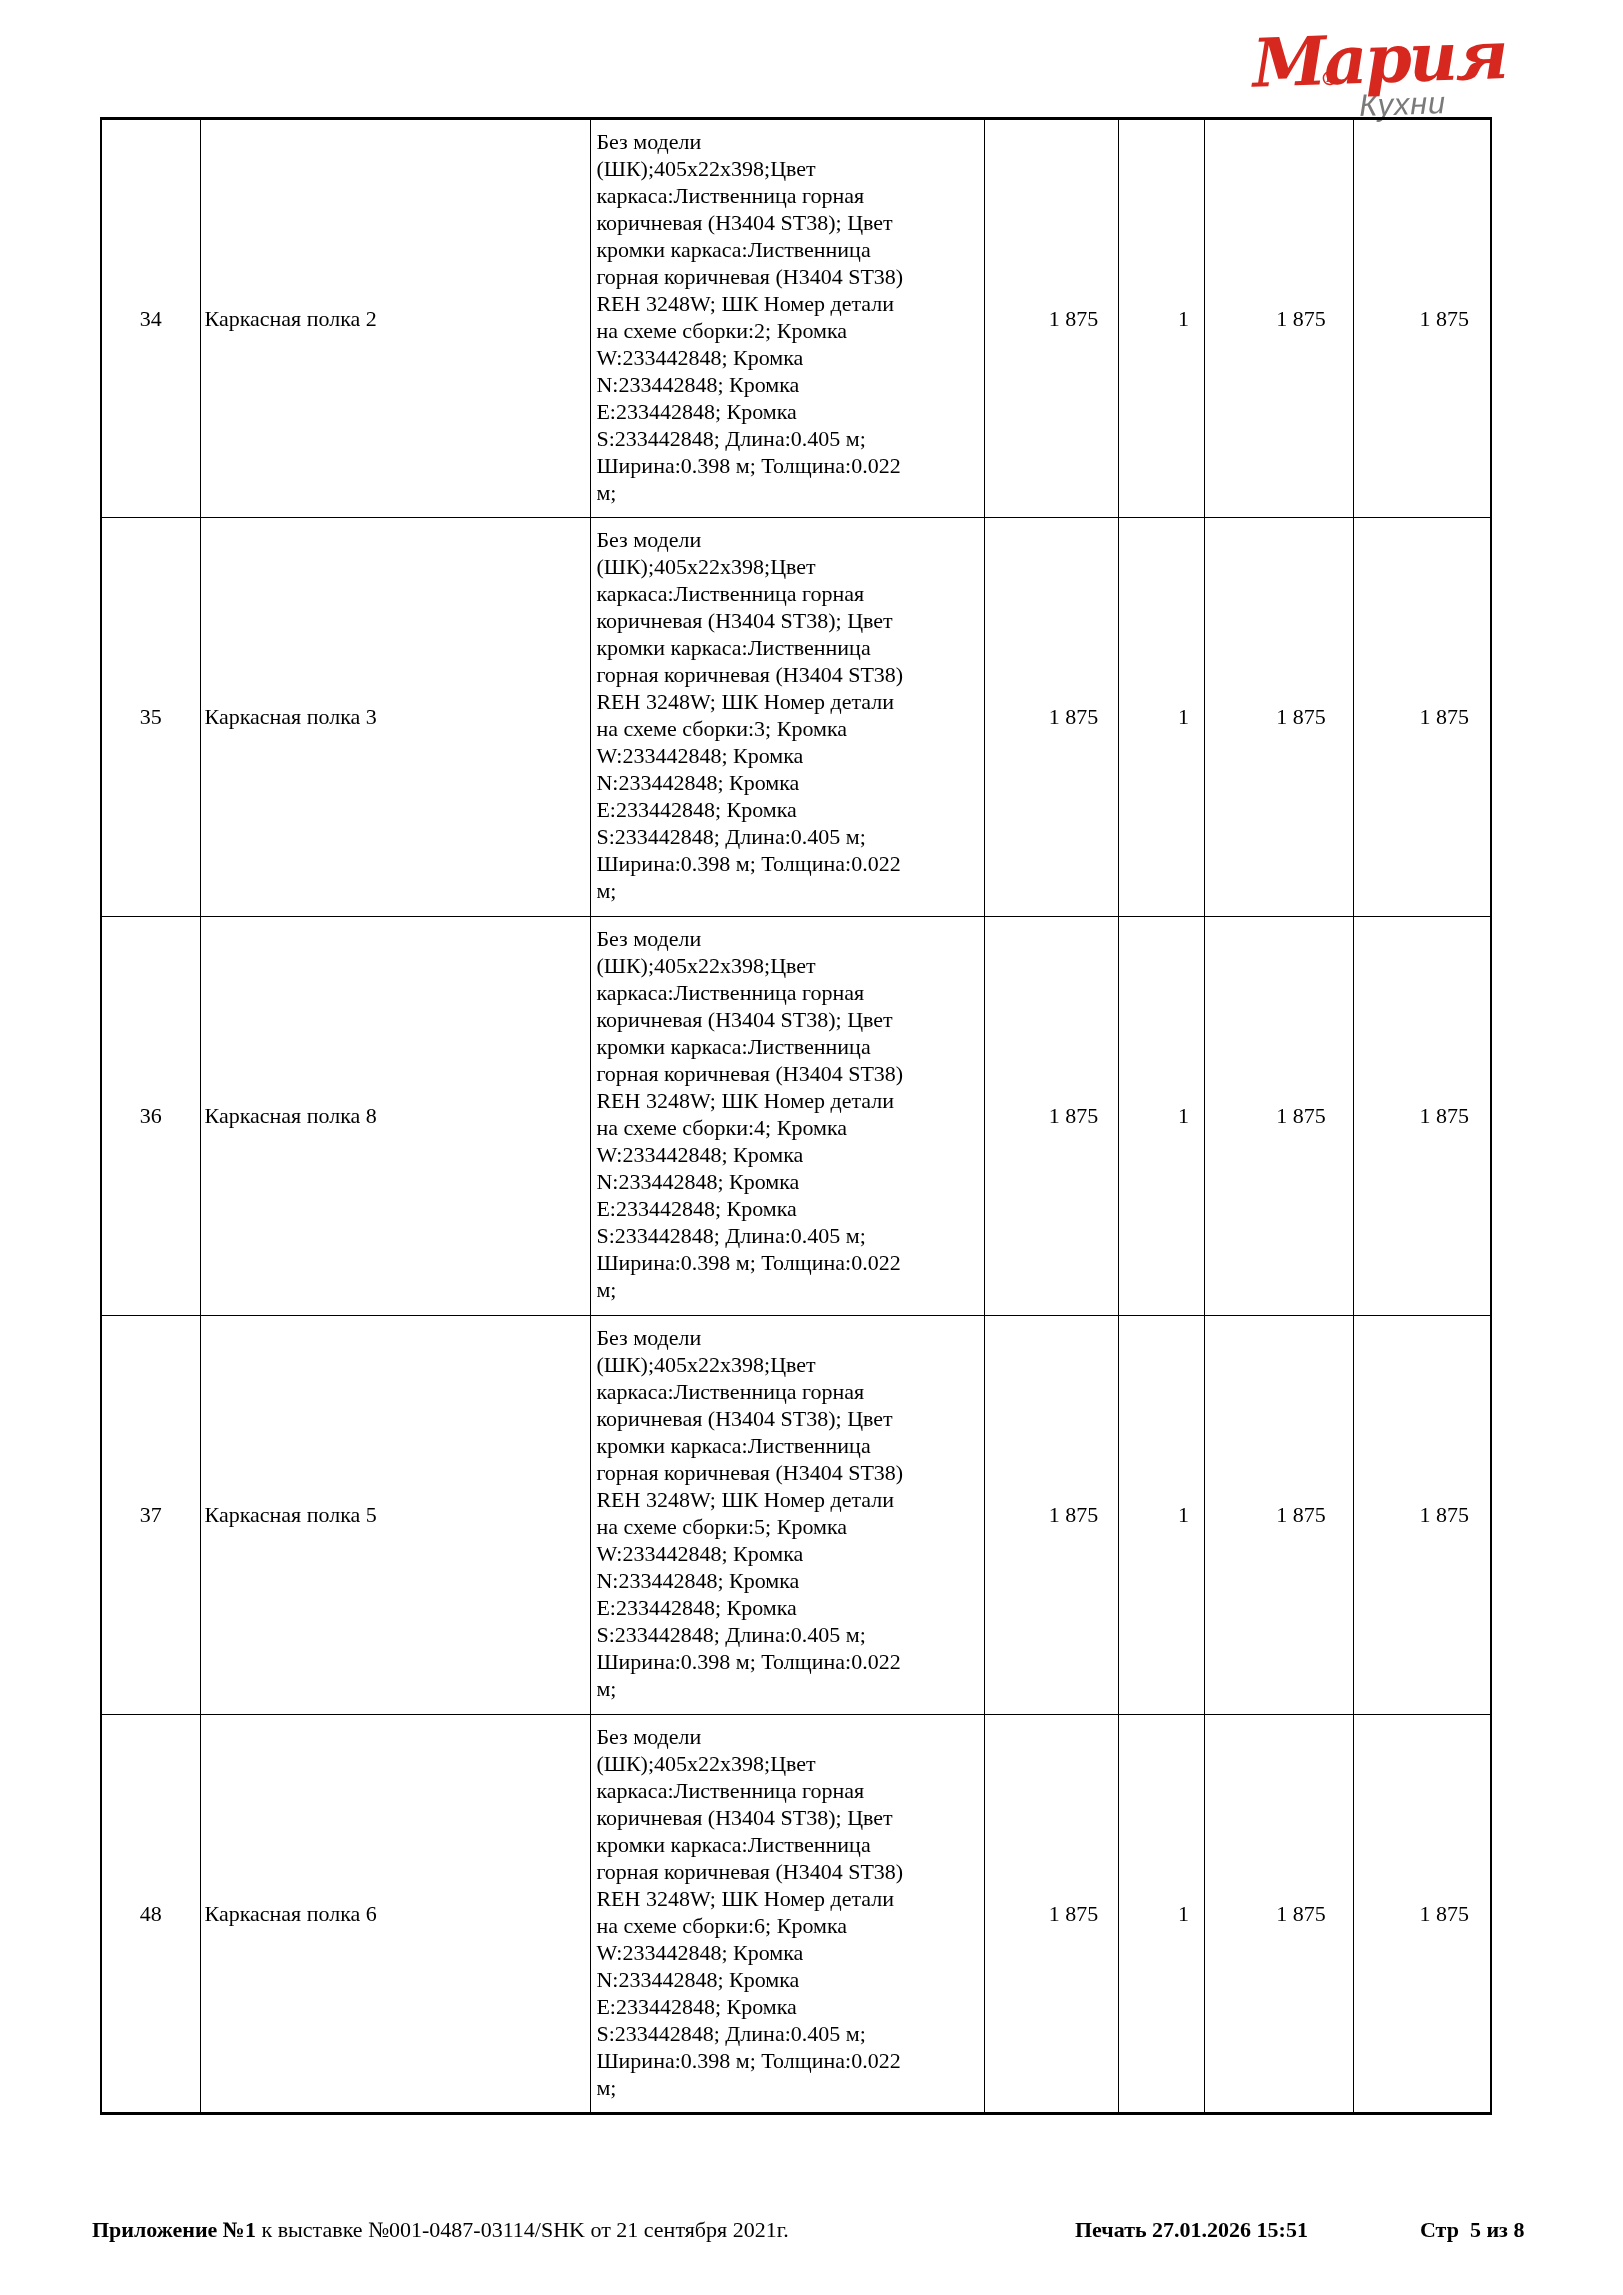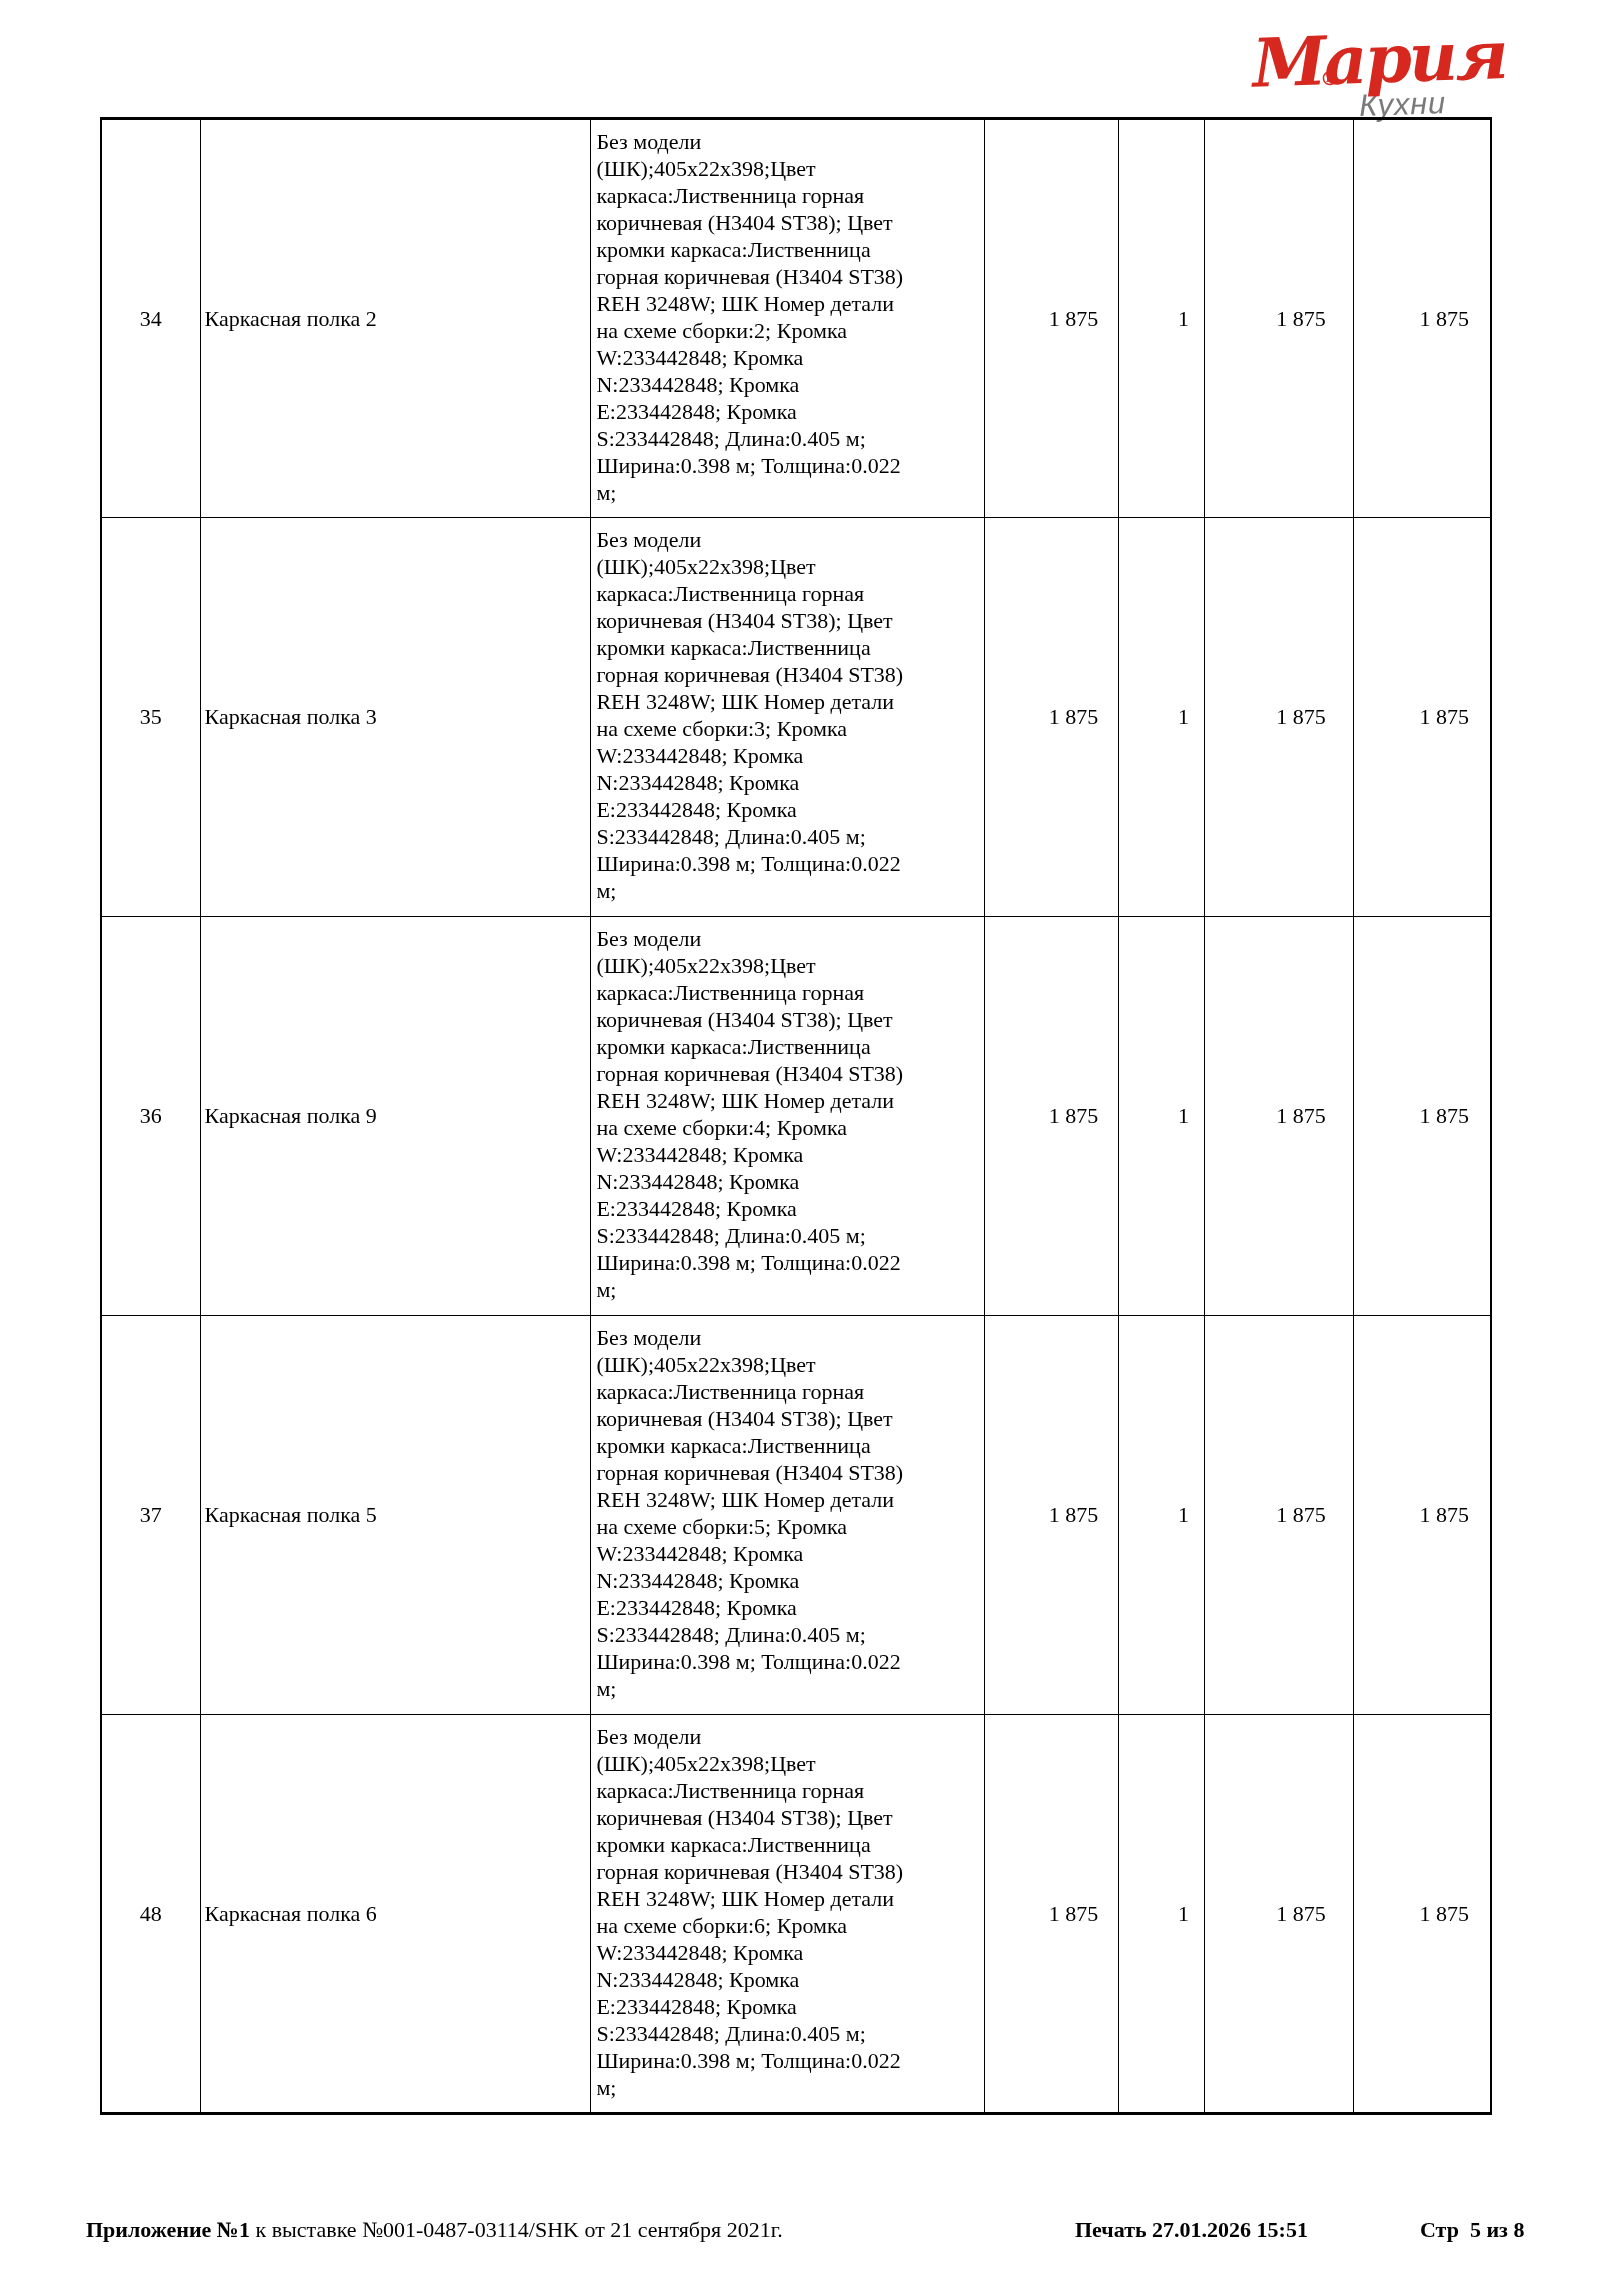--- a/index.html
+++ b/index.html
@@ -75,21 +75,21 @@
   td.c-desc{
     vertical-align:top;
     padding:2px 5.2px 5.2px 5.9px;
     line-height:27px;
     white-space:pre-line;
   }
   td.c-price,td.c-qty,td.c-sum,td.c-total{text-align:center;padding-left:46px;}
 
   
   .footer{position:absolute;left:0;top:2217px;width:1623px;font-size:22px;line-height:26px;}
-  .footer-left{position:absolute;left:86px;white-space:pre;}
+  .footer-left{position:absolute;left:92px;white-space:pre;}
   .footer-left b{font-weight:bold;}
   .footer-print{position:absolute;left:1075px;font-weight:bold;white-space:pre;}
   .footer-page{position:absolute;left:1420px;font-weight:bold;white-space:pre;}
 </style>
 </head>
 <body>
 
 <div class="page">
 
   <div class="logo">
@@ -150,21 +150,21 @@
 S:233442848; Длина:0.405 м;
 Ширина:0.398 м; Толщина:0.022
 м;</td>
         <td class="c-price">1 875</td>
         <td class="c-qty">1</td>
         <td class="c-sum">1 875</td>
         <td class="c-total">1 875</td>
       </tr>
       <tr>
         <td class="c-num">36</td>
-        <td class="c-name">Каркасная полка 9</td>
+        <td class="c-name">Каркасная полка 8</td>
         <td class="c-desc">Без модели
 (ШК);405x22x398;Цвет
 каркаса:Лиственница горная
 коричневая (H3404 ST38); Цвет
 кромки каркаса:Лиственница
 горная коричневая (H3404 ST38)
 REH 3248W; ШК Номер детали
 на схеме сборки:4; Кромка
 W:233442848; Кромка
 N:233442848; Кромка

